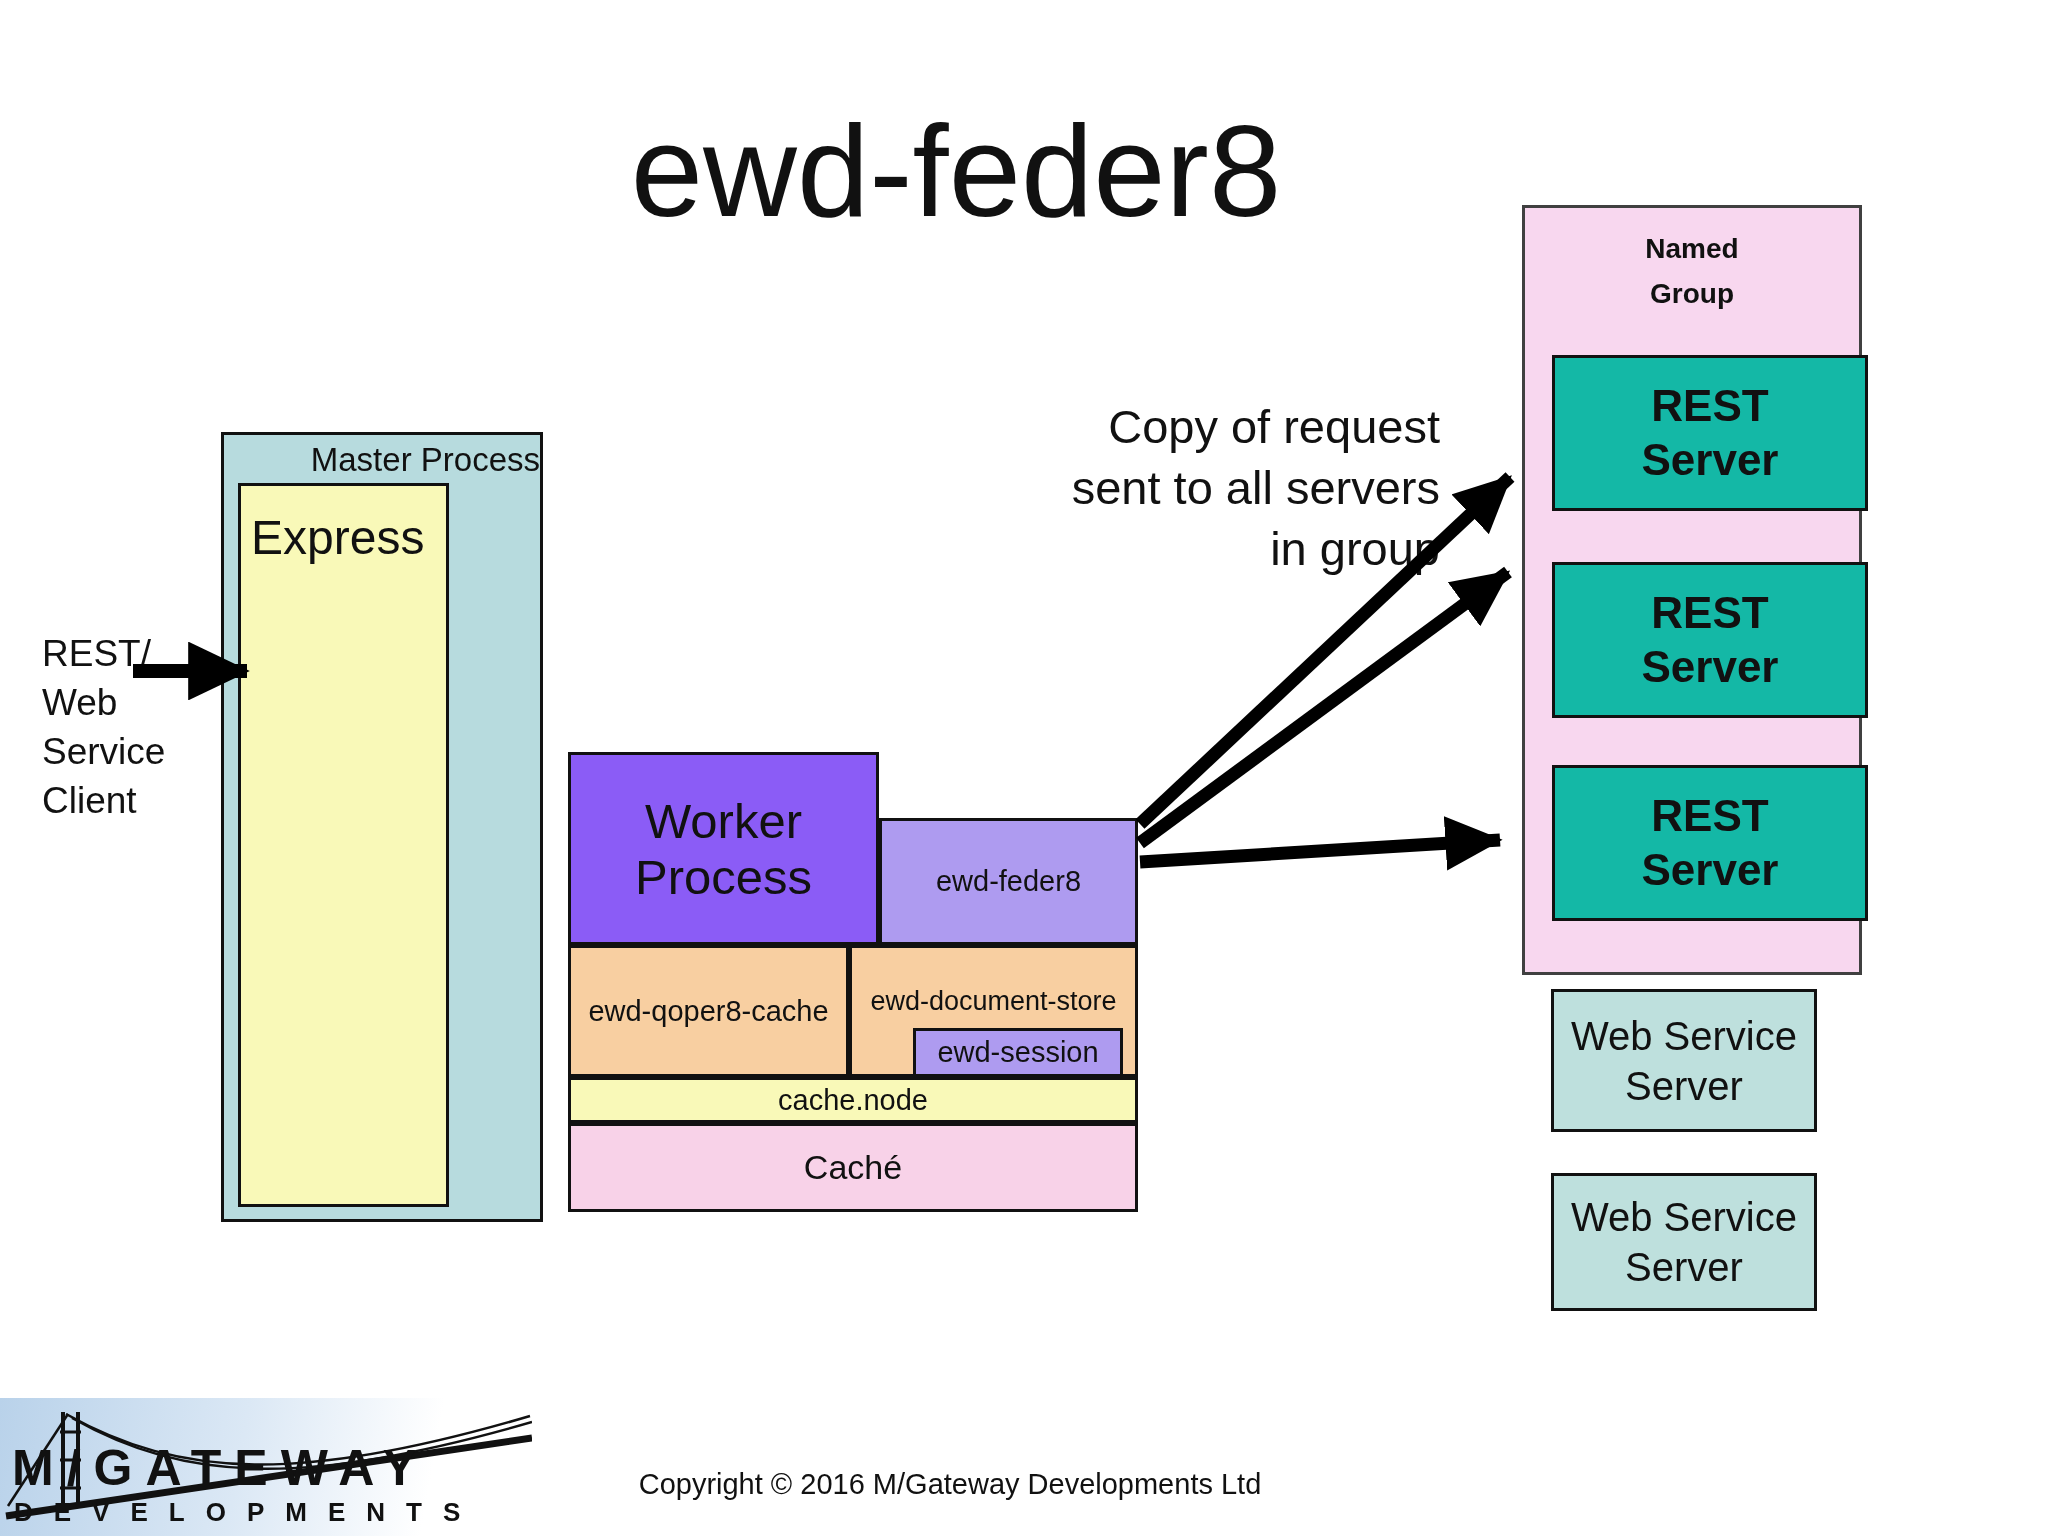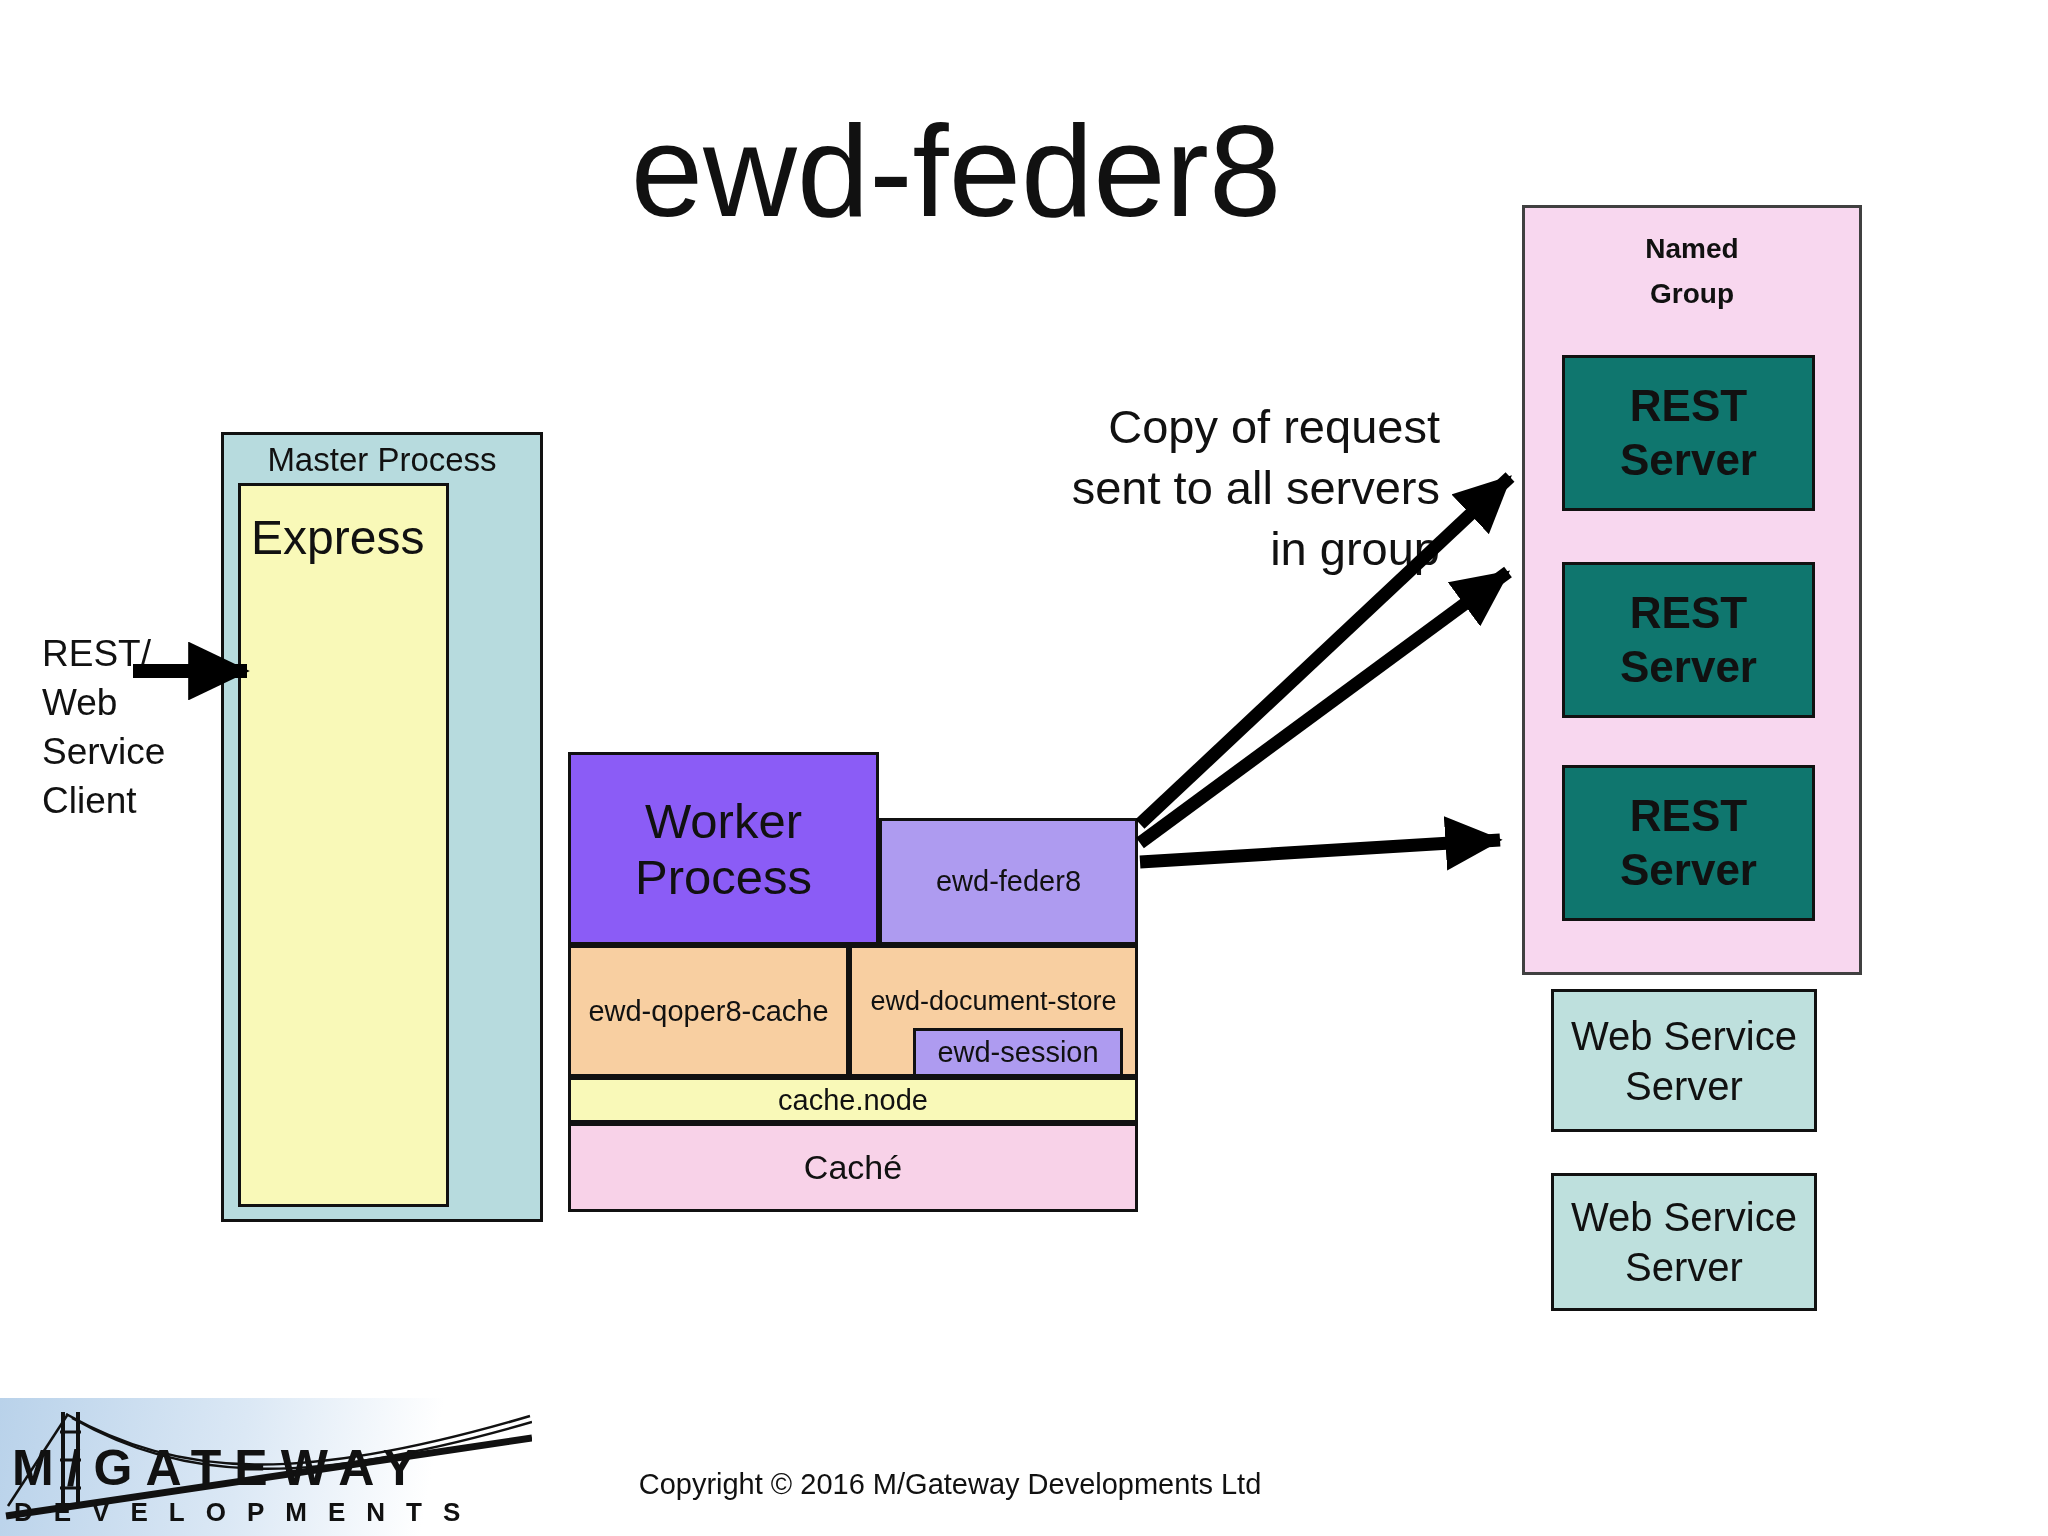--- a/index.html
+++ b/index.html
@@ -12,42 +12,42 @@
   .pre{white-space:pre-line;}
 
   
   #title{left:456px;top:96px;width:1000px;height:160px;font-size:130px;text-align:center;line-height:150px;}
 
   
   #client-label{left:42px;top:598px;width:220px;font-size:37px;line-height:49px;text-align:left;margin-top:31px;}
 
   
   #master{left:221px;top:432px;width:322px;height:790px;background:#b7dbde;border:3px solid #111;}
-  #master-label{left:0;top:6px;width:100%;text-align:center;font-size:33px;}
+  #master-label{left:0;top:6px;width:100%;text-align:right;font-size:33px;}
   #express{left:14px;top:48px;width:211px;height:724px;background:#f9f9b8;border:3px solid #111;}
   #express-label{left:10px;top:24px;font-size:48px;}
 
   
   #worker{left:568px;top:752px;width:570px;height:460px;}
   #worker-box{left:0;top:0;width:311px;height:193px;background:#8b5cf6;font-size:49px;}
   #qoper8-box{left:311px;top:0;width:259px;height:66px;background:#f8d2e8;font-size:29px;}
   #feder8-box{left:311px;top:66px;width:259px;height:127px;background:#ae9bf0;font-size:29px;}
   #qoper8-cache-box{left:0;top:193px;width:281px;height:132px;background:#f8cfa1;font-size:29px;}
   #document-store-box{left:281px;top:193px;width:289px;height:132px;background:#f8cfa1;font-size:27px;align-items:flex-start;padding-top:38px;}
   #session-box{left:345px;top:276px;width:210px;height:49px;background:#ae9bf0;font-size:29px;}
   #cache-node-box{left:0;top:325px;width:570px;height:46px;background:#f9f9b8;font-size:29px;}
   #cache-box{left:0;top:371px;width:570px;height:89px;background:#f8d2e8;font-size:34px;}
 
   
   #annotation{left:1000px;top:396px;width:440px;font-size:47px;line-height:61px;text-align:right;}
 
   
   #named-group{left:1522px;top:205px;width:340px;height:770px;background:#f8d7ef;border:3px solid #404040;font-weight:bold;}
   #named-group-label{left:0;top:18px;width:100%;text-align:center;font-size:28px;line-height:45px;}
-  .rest-server{left:37px;width:253px;height:156px;background:#0f766e;font-size:44px;line-height:54px;}
+  .rest-server{left:27px;width:316px;height:156px;background:#14b8a6;font-size:44px;line-height:54px;}
   #rest-server-1{top:147px;}
   #rest-server-2{top:354px;}
   #rest-server-3{top:557px;}
 
   
   .ws-server{left:1551px;width:266px;background:#bee0dd;font-size:40px;line-height:50px;}
   #ws-server-1{top:989px;height:143px;}
   #ws-server-2{top:1173px;height:138px;}
 
   

